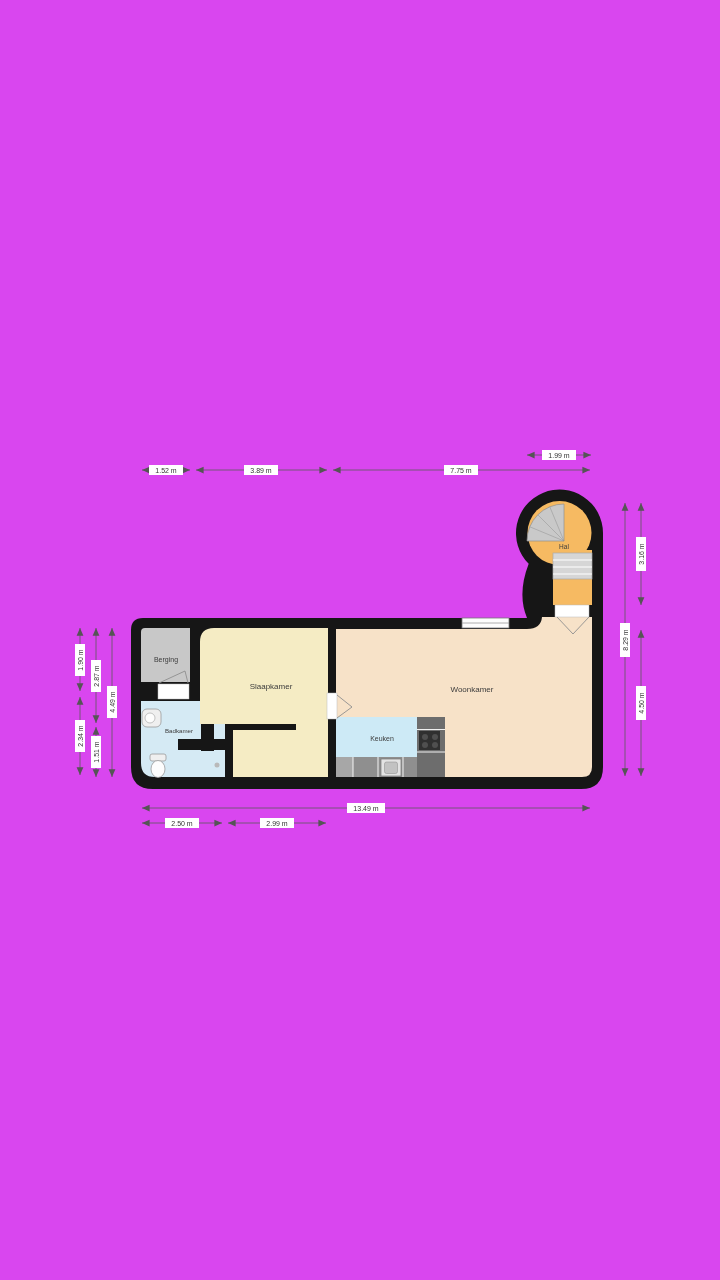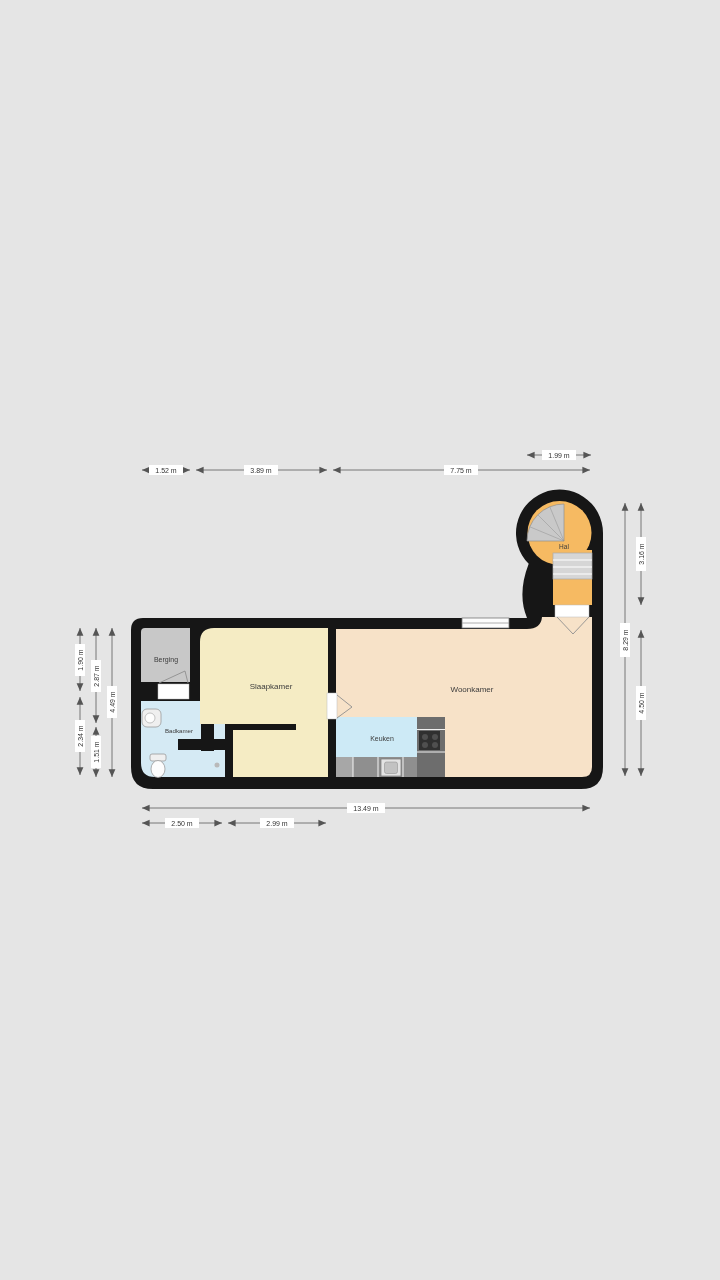--- a/index.html
+++ b/index.html
@@ -1,17 +1,17 @@
 <!DOCTYPE html>
 <html><head>
 <meta charset="utf-8">
 <style>
   html,body{margin:0;padding:0;background:#ffffff;}
   body{width:720px;height:1280px;overflow:hidden;font-family:"Liberation Sans",sans-serif;}
-  .stage{position:relative;width:720px;height:1280px;background:#e5e5e5;}
+  .stage{position:relative;width:720px;height:1280px;background:#d946ef;}
   svg{display:block;}
   svg text{font-family:"Liberation Sans",sans-serif;}
   .room-label{fill:#3c3c3c;}
   .dim-text{fill:#333333;}
   .dim-line{stroke:#5a5a5a;stroke-width:0.8;}
   .door-swing{stroke:#8f8f8f;stroke-width:0.9;fill:none;}
   .tread{stroke:#ffffff;stroke-width:1.2;}
   .cab-sep{stroke:#ffffff;stroke-width:0.9;}
 </style>
 </head>

